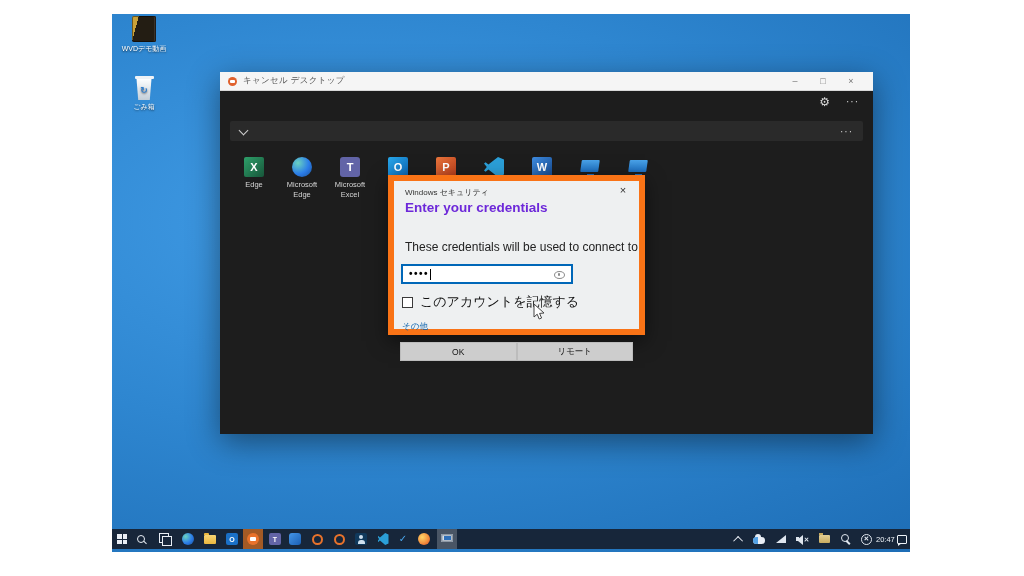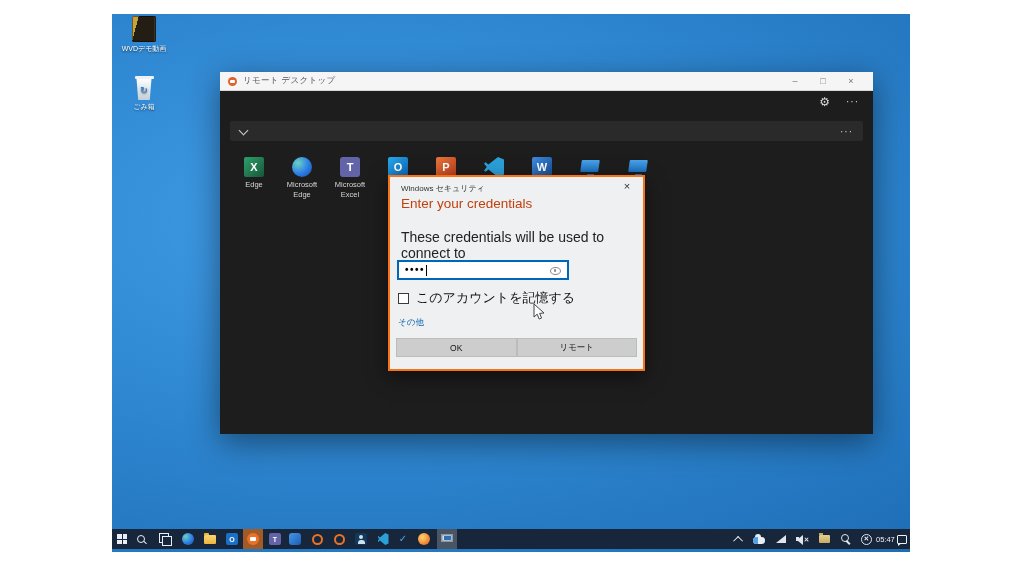--- a/index.html
+++ b/index.html
@@ -53,26 +53,26 @@
   .ico-outlook{background:linear-gradient(135deg,#28a8ea,#0b64b5);border-radius:2px}
   .ico-ppt{background:linear-gradient(135deg,#e8753c,#b83c1a);border-radius:2px}
   .ico-vs{background:#2b9fd8;clip-path:polygon(70% 0,100% 12%,100% 88%,70% 100%,22% 62%,8% 74%,0 68%,14% 50%,0 32%,8% 26%,22% 38%)}
   .ico-word{background:linear-gradient(135deg,#3f8ce0,#15498f);border-radius:2px}
   .ico-monitor{position:relative}
   .ico-monitor::before{content:"";position:absolute;left:1px;top:3px;width:18px;height:12px;
     background:linear-gradient(180deg,#4aa3e8,#1c6ec0);transform:skewX(-8deg);border-radius:1px}
   .ico-monitor::after{content:"";position:absolute;left:7px;bottom:1px;width:7px;height:2px;background:#1c6ec0}
 
   
-  .sec-dialog{position:absolute;left:388px;top:175px;width:257px;height:196px;background:#eef0f1;
-              border:2px solid #f97316;box-sizing:border-box;box-shadow:0 6px 18px rgba(0,0,0,.5);z-index:5}
+  .sec-dialog{position:absolute;left:388px;top:175px;width:257px;height:160px;background:#eef0f1;
+              border:6px solid #f97316;box-sizing:border-box;box-shadow:0 6px 18px rgba(0,0,0,.5);z-index:5}
   .dlg-header{position:absolute;left:11px;top:6px;font-size:8px;color:#333}
   .dlg-close{position:absolute;right:9px;top:3px;font-size:11px;color:#333;width:14px;text-align:center}
-  .dlg-title{position:absolute;left:11px;top:19px;font-size:13.5px;color:#c2410c;font-weight:normal}
-  .dlg-sub{position:absolute;left:11px;top:52px;font-size:14px;color:#222}
+  .dlg-title{position:absolute;left:11px;top:19px;font-size:13.5px;color:#6d28d9;font-weight:bold}
+  .dlg-sub{position:absolute;left:11px;top:59px;font-size:12px;color:#222}
   .pwd-box{position:absolute;left:7px;top:83px;width:172px;height:20px;background:#fff;
            border:2px solid #0067b8;box-sizing:border-box;display:flex;align-items:center;padding:0 22px 0 6px}
   .pwd-dots{font-size:10px;font-weight:bold;letter-spacing:1.5px;color:#000;line-height:1}
   .pwd-caret{width:1px;height:11px;background:#000;margin-left:1px}
   .pwd-eye{position:absolute;right:6px;top:5px;width:9px;height:6px;border:1px solid #8a8a8a;border-radius:50%}
   .pwd-eye::after{content:"";position:absolute;left:2.5px;top:1px;width:2.5px;height:2.5px;background:#8a8a8a;border-radius:50%}
   .remember{position:absolute;left:8px;top:112px;display:flex;align-items:center;gap:7px}
   .cbx{width:11px;height:11px;border:1.5px solid #3a3a3a;background:#fff;box-sizing:border-box}
   .remember-label{font-size:13px;color:#111}
   .more-link{position:absolute;left:8px;top:140px;font-size:8.5px;color:#0b62ad}
@@ -156,21 +156,21 @@
     <div class="dicon" style="left:4px;top:62px">
       <div class="bin-lid"></div>
       <div class="bin-art">↻</div>
       <div>ごみ箱</div>
     </div>
   </div>
 
   <div class="rdp-window">
     <div class="titlebar">
       <div class="tb-appicon"></div>
-      <div class="tb-title">リモート デスクトップ</div>
+      <div class="tb-title">キャンセル デスクトップ</div>
       <div class="tb-controls">
         <div class="tb-btn">–</div>
         <div class="tb-btn">□</div>
         <div class="tb-btn">×</div>
       </div>
     </div>
 
     <div class="win-body">
       <div class="win-toolbar">
         <div class="gear">⚙</div>
@@ -326,19 +326,19 @@
       </div>
     <div class="tb-cell" style="left:702px">
         <div class="g-trayfolder"></div>
       </div>
     <div class="tb-cell" style="left:724px">
         <div class="g-key"></div>
       </div>
     <div class="tb-cell" style="left:744px">
         <div class="g-circx"></div>
       </div>
-    <div class="tray-time" style="left:764px">05:47</div>
+    <div class="tray-time" style="left:764px">20:47</div>
     <div class="tb-cell" style="left:778px;left:780px">
         <div class="g-action"></div>
       </div>
   </div>
 
 </div>
 
 </body></html>

